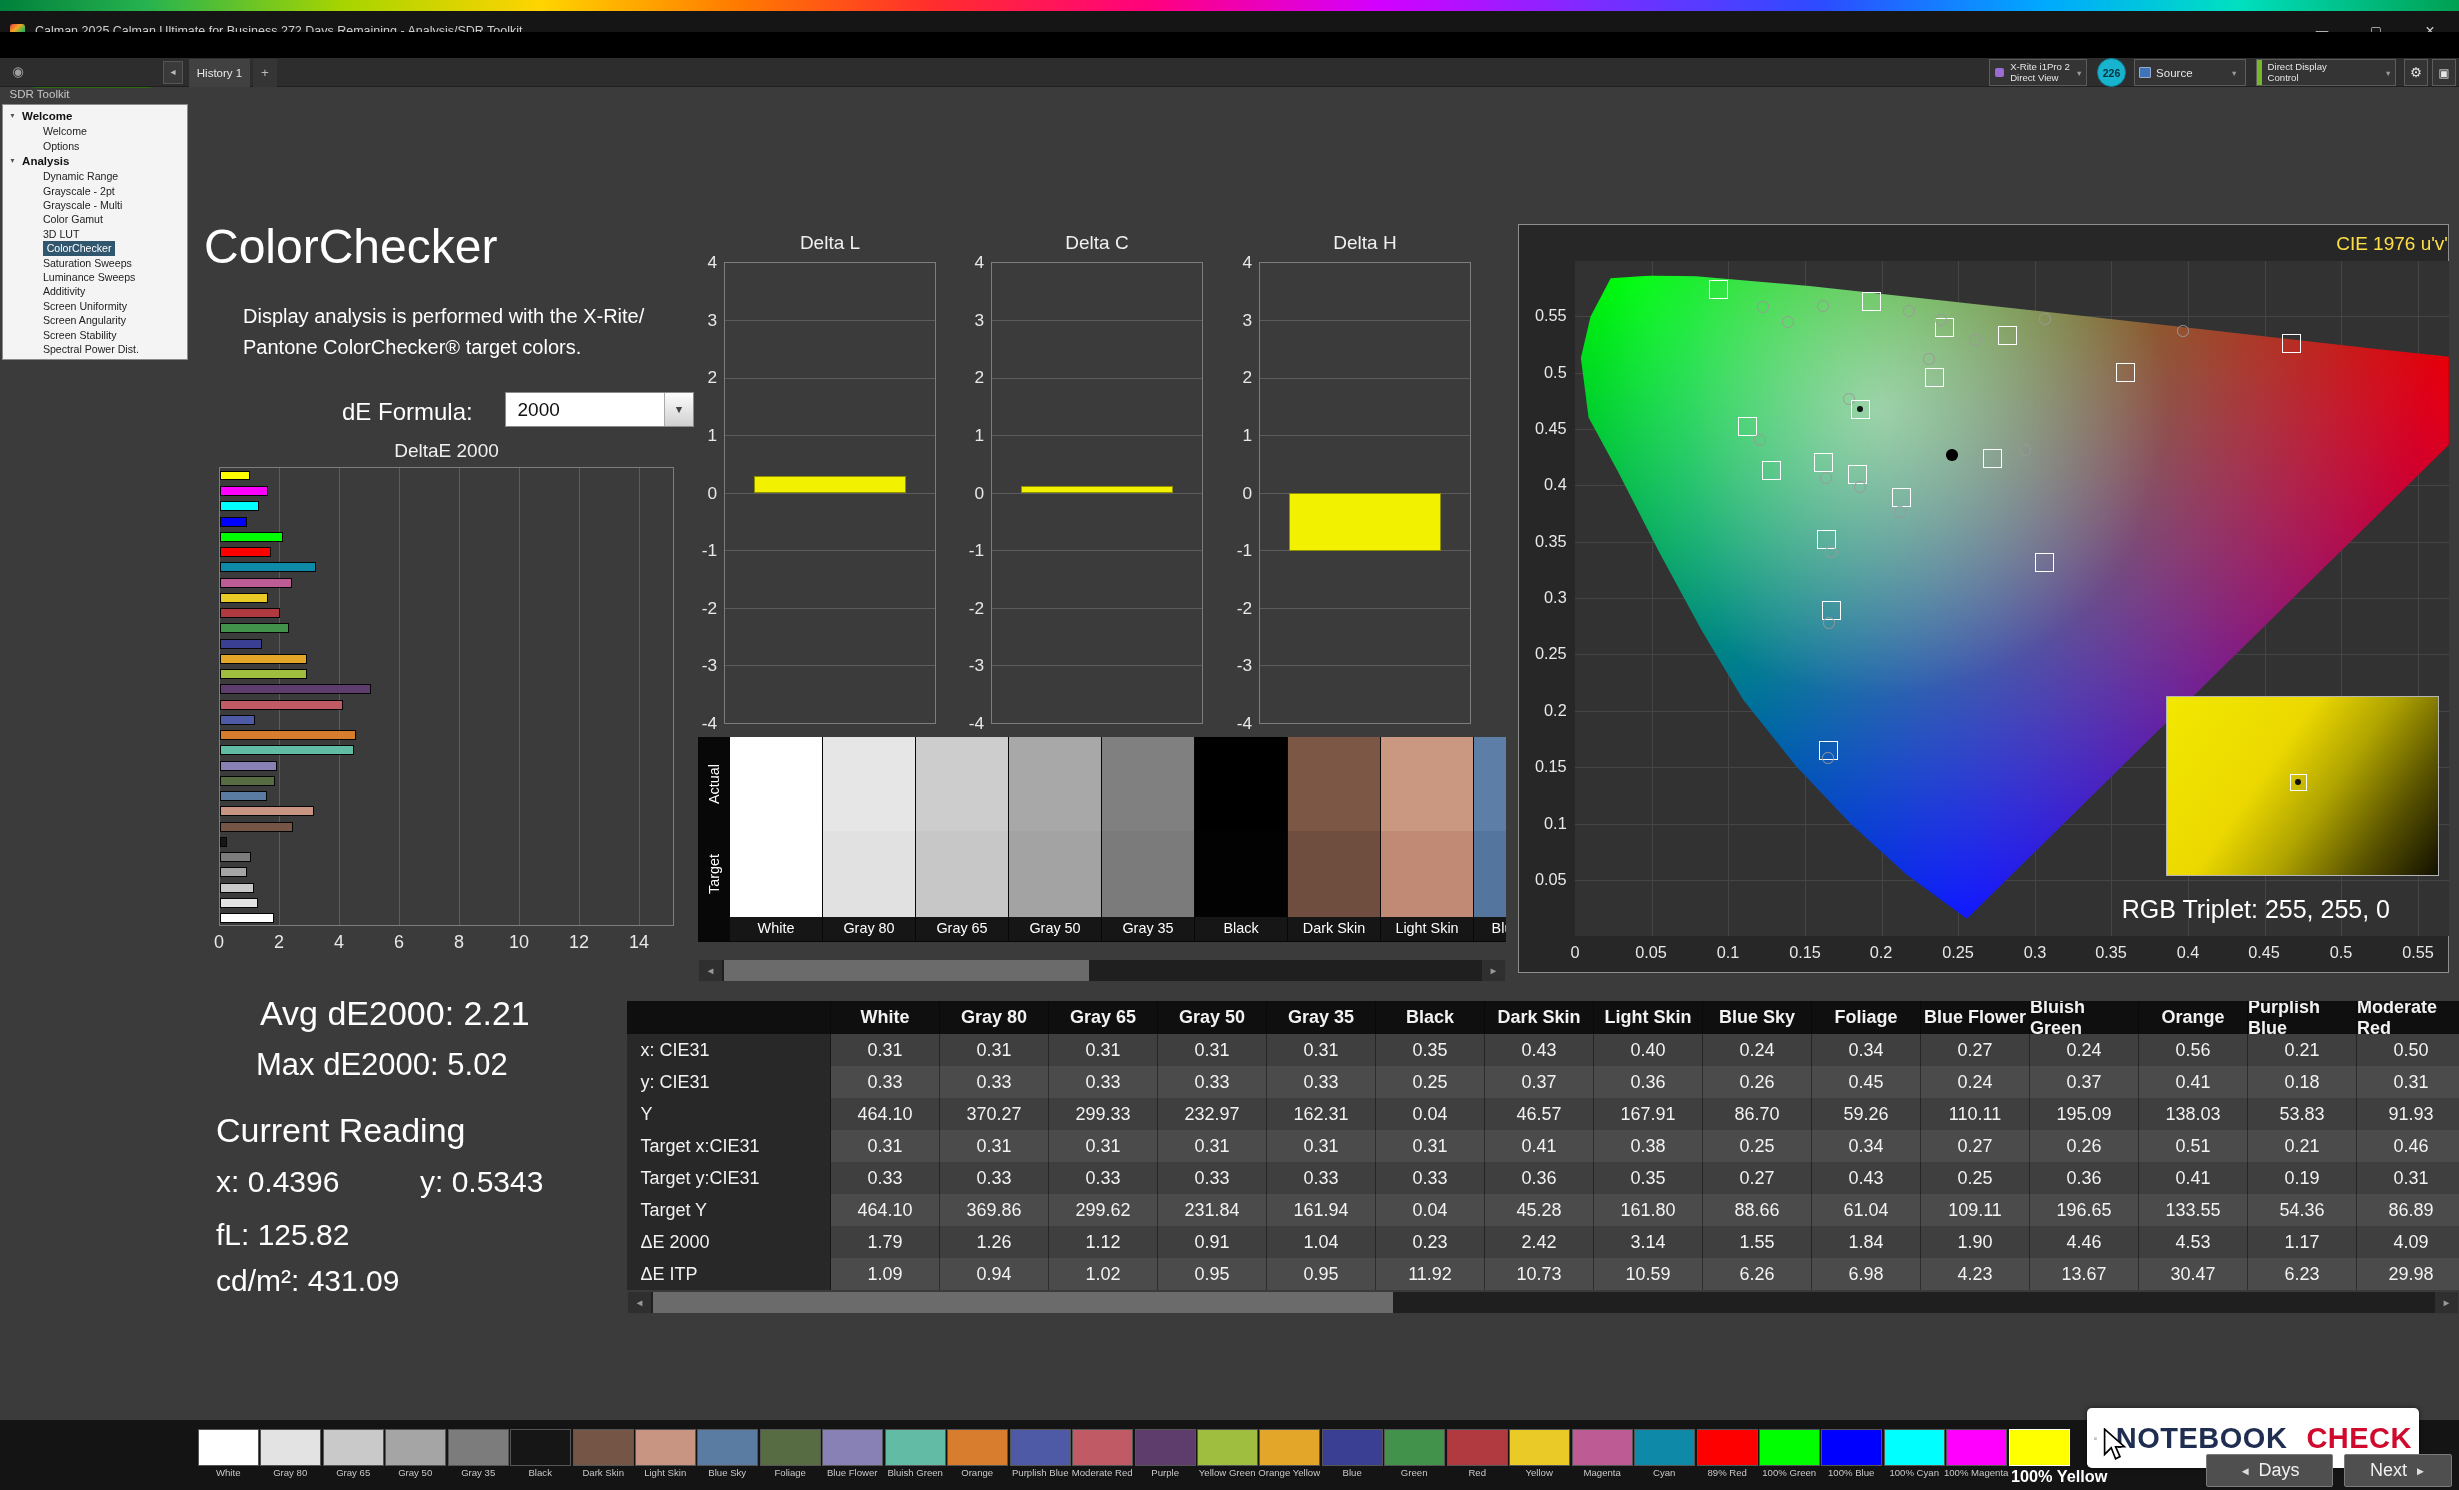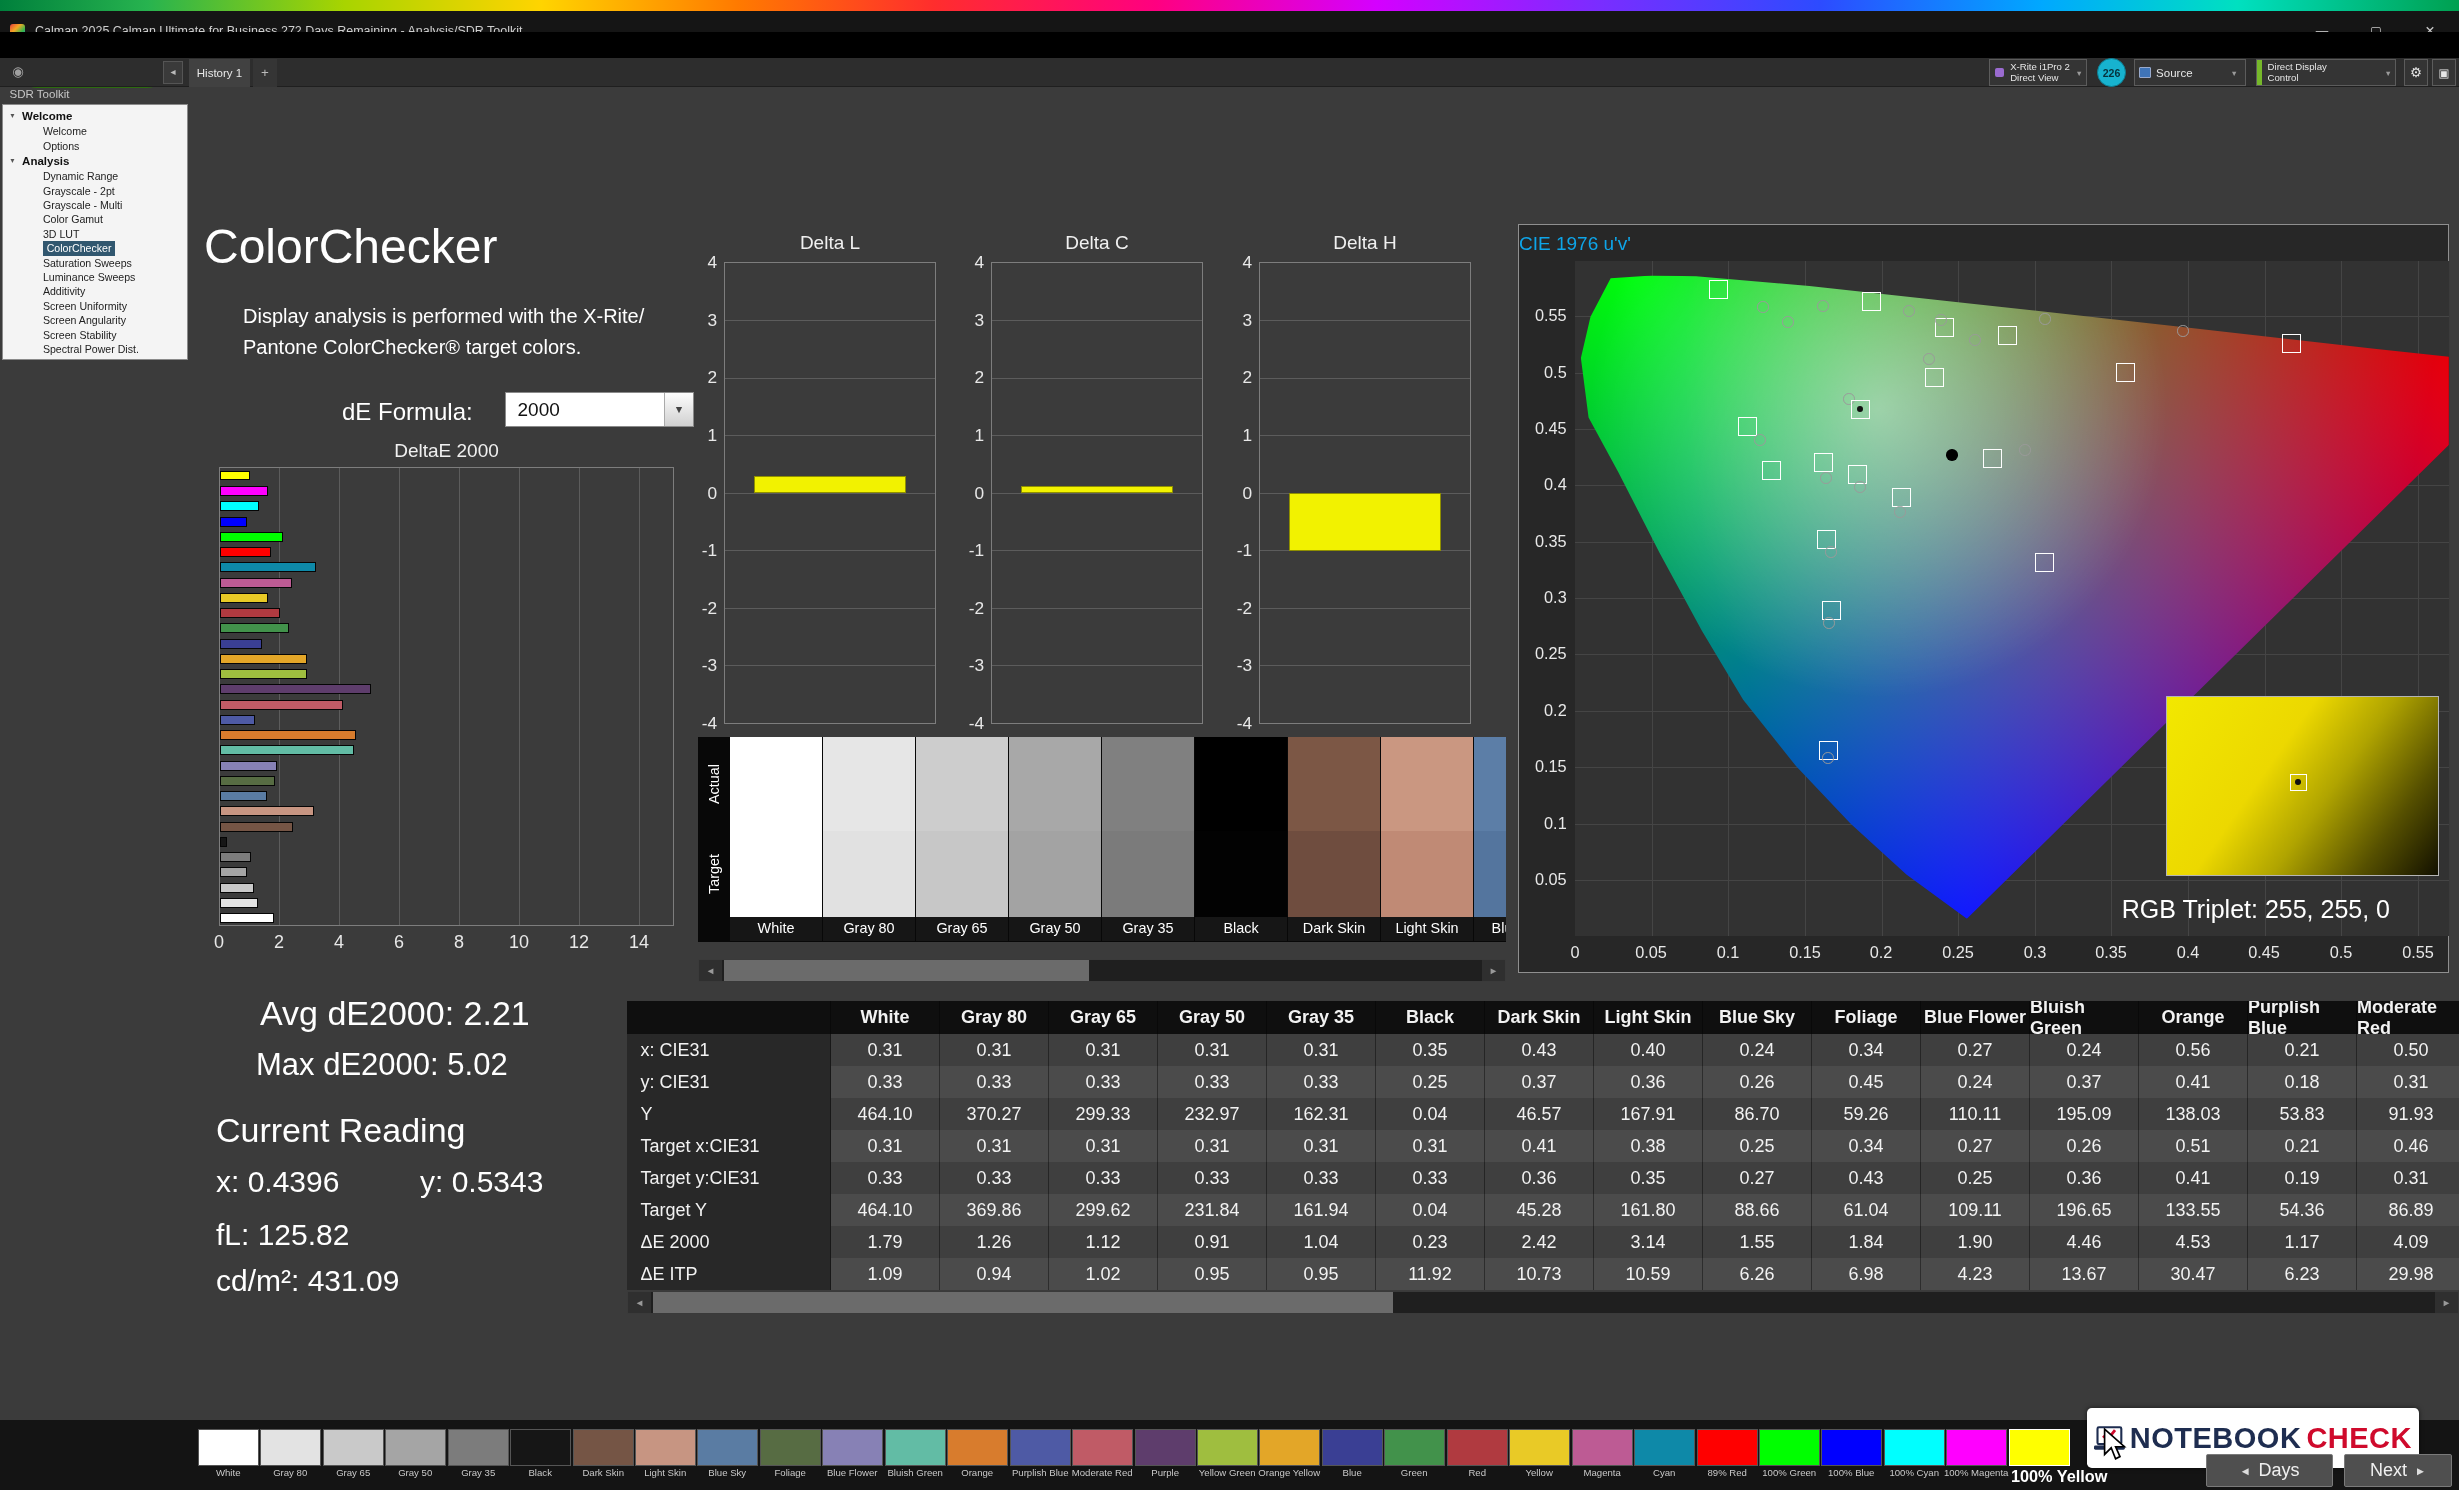--- a/index.html
+++ b/index.html
@@ -88,21 +88,21 @@
 .sarrow{position:absolute;top:0;width:23px;height:21px;background:#2f2f2f;color:#999;font-size:9.6px;text-align:center;line-height:21px}
 .sarrow.right{right:0}
 .sthumb{position:absolute;top:0;height:21px;background:#6b6b6b}
 #strip-scroll{left:698px;top:959px;width:808px}
 #strip-scroll .sthumb{left:25px;width:365px}
 #tbl-scroll{left:627px;top:1291px;width:1832px}
 #tbl-scroll .sthumb{left:25px;width:740px}
 
 
 #cie{position:absolute;left:1518px;top:224px;width:931px;height:749px;background:#272727;border:1px solid #8f8f8f}
-#cie-title{position:absolute;left:0;top:7.7px;width:100%;text-align:left;font-size:19px;color:#0ea5e9}
+#cie-title{position:absolute;left:0;top:7.7px;width:100%;text-align:right;font-size:19px;color:#fde047}
 #cie-plot{position:absolute;left:56px;top:36px;width:874px;height:675px;background:#323232;overflow:hidden}
 .cgv{position:absolute;top:0;bottom:0;width:1px;background:#454545}
 .cgh{position:absolute;left:0;right:0;height:1px;background:#454545}
 #cie-svg{position:absolute;left:0;top:0}
 #cie-markers{position:absolute;left:0;top:0;width:874px;height:675px}
 .msq{position:absolute;width:19px;height:19px;border:1.9px solid #fff}
 .mcirc{position:absolute;width:11.5px;height:11.5px;border:1.9px solid #9a9a9a;border-radius:50%}
 .mdot{position:absolute;width:11.5px;height:11.5px;background:#000;border-radius:50%}
 .dot{position:absolute;left:4.8px;top:4.8px;width:5.8px;height:5.8px;background:#111;border-radius:50%}
 #cie-xlabels{position:absolute;left:0;top:718px;width:931px;height:21px}
@@ -136,21 +136,21 @@
 .trow.even .td{background:#3f3f3f}
 .trow.odd .td{background:#4b4b4b}
 
 
 #bottombar{position:absolute;left:0;top:1420px;width:2459px;height:71px;background:#141414}
 .chip{position:absolute;top:1429px;width:61px}
 .chip-color{position:absolute;left:0;top:0;width:61px;height:37px;border:1px solid #555}
 .chip-label{position:absolute;left:-5.8px;top:39px;width:72px;font-size:9.6px;line-height:9.6px;color:#c9c9c9;text-align:center;max-height:20px;overflow:hidden}
 .chip-sel .chip-color{border:1.9px solid #fff}
 .chip-sel .chip-label{left:1.9px;width:173px;text-align:left;font-size:16.3px;line-height:16.3px;font-weight:bold;color:#fff;max-height:none;white-space:nowrap;overflow:visible}
-#watermark{position:absolute;left:2087px;top:1408px;width:332px;height:60px;background:#fff;border-radius:4.8px;display:flex;align-items:center;padding:0 7px;gap:5px;z-index:20;box-shadow:0 0 5.8px rgba(0,0,0,.6)}
+#watermark{position:absolute;left:2087px;top:1408px;width:332px;height:60px;background:#fff;border-radius:4.8px;display:flex;align-items:center;padding:0 7px;gap:19px;z-index:20;box-shadow:0 0 5.8px rgba(0,0,0,.6)}
 #wm-text1{font-size:29px;font-weight:bold;color:#1e2d50;letter-spacing:0.5px}
 #wm-text2{font-size:29px;font-weight:bold;color:#cf0a2c;letter-spacing:0.5px}
 .navbtn{position:absolute;top:1454px;height:33px;background:#4f4f4f;border:1px solid #7a7a7a;color:#f0f0f0;font-size:18px;display:flex;align-items:center;justify-content:center;gap:7.7px;z-index:30;border-radius:1.9px}
 #back-btn{left:2206px;width:127px}
 #next-btn{left:2344px;width:108px}
 .navgl{font-size:11.5px;color:#ddd}
 #cursor{position:absolute;left:2100px;top:1428px;z-index:40}
 </style>
 </head>
 <body>

